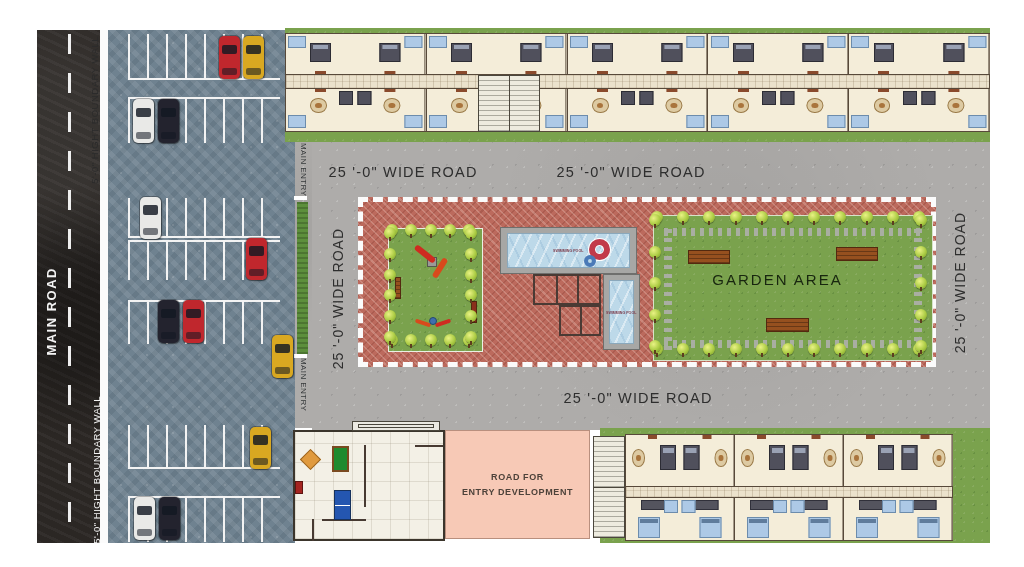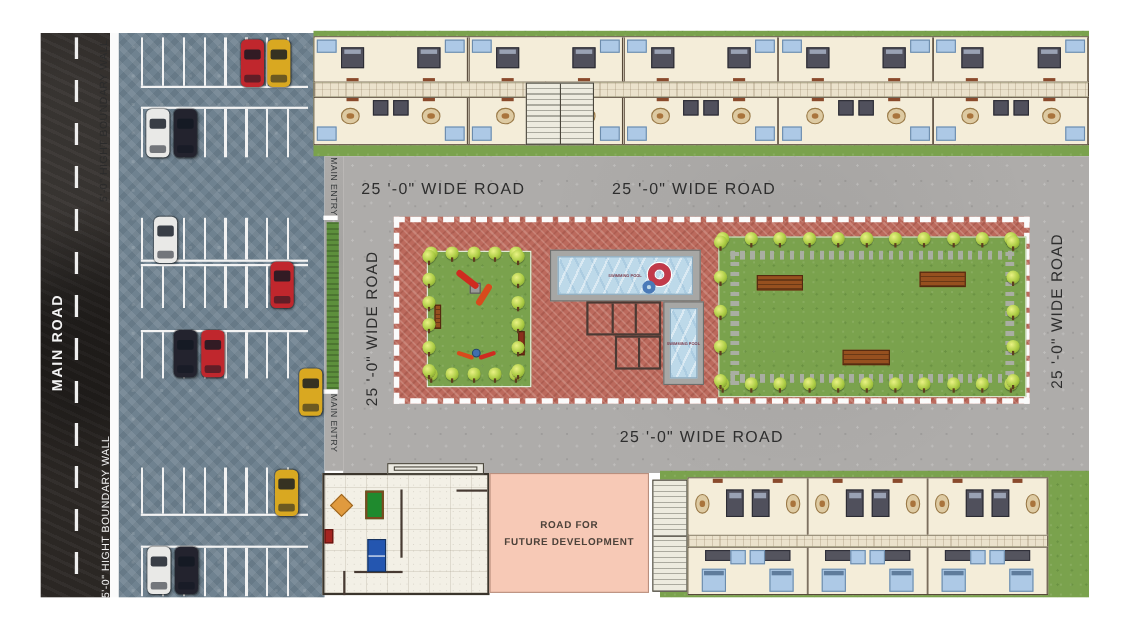--- a/index.html
+++ b/index.html
@@ -308,21 +308,21 @@
     <div class="abs" style="left:0px; top:49px; width:8px; height:13px; background:#a42420; border:1px solid #5e1410;"></div>
   </div>
 
   <div class="abs" style="left:352px; top:421px; width:88px; height:10px; background:#eceae2; border:1px solid #4a463c;">
     <div class="abs" style="left:5px; top:2px; width:76px; height:4px; border:1px solid #4a463c;"></div>
   </div>
 
   <div class="abs flexc" style="left:445px; top:430px; width:145px; height:109px; background:#f7c9b6; border:1px solid #b98f7e;">
     <div class="lbl-future">
       <div>ROAD FOR</div>
-      <div>FUTURE DEVELOPMENT</div>
+      <div>ENTRY DEVELOPMENT</div>
     </div>
   </div>
 
   <div class="abs tex-grass" style="left:600px; top:428px; width:390px; height:115px;"></div>
   <div class="abs tex-stairs" style="left:593px; top:436px; width:32px; height:102px;">
     <div class="abs" style="left:0; top:50%; width:100%; height:1px; background:#4a463c;"></div>
   </div>
   <div id="bot-row1" class="unit-row" style="left:625px; top:434px; width:328px; height:53px;">
       <div class="unit">
         <i class="f door dt"></i>
@@ -491,14 +491,17 @@
   </div>
   <div class="abs flexc" style="left:570px; top:388px; width:136px; height:19px;">
     <span class="lbl-road-h">25 '-0" WIDE ROAD</span>
   </div>
   <div class="abs flexc" style="left:326px; top:224px; width:24px; height:150px;">
     <span class="vtext lbl-road-v">25 '-0" WIDE ROAD</span>
   </div>
   <div class="abs flexc" style="left:948px; top:208px; width:24px; height:150px;">
     <span class="vtext lbl-road-v">25 '-0" WIDE ROAD</span>
   </div>
+  <div class="abs flexc" style="left:695px; top:268px; width:165px; height:22px;">
+    <span class="lbl-garden">GARDEN AREA</span>
+  </div>
 
 </div>
 
 </body></html>

